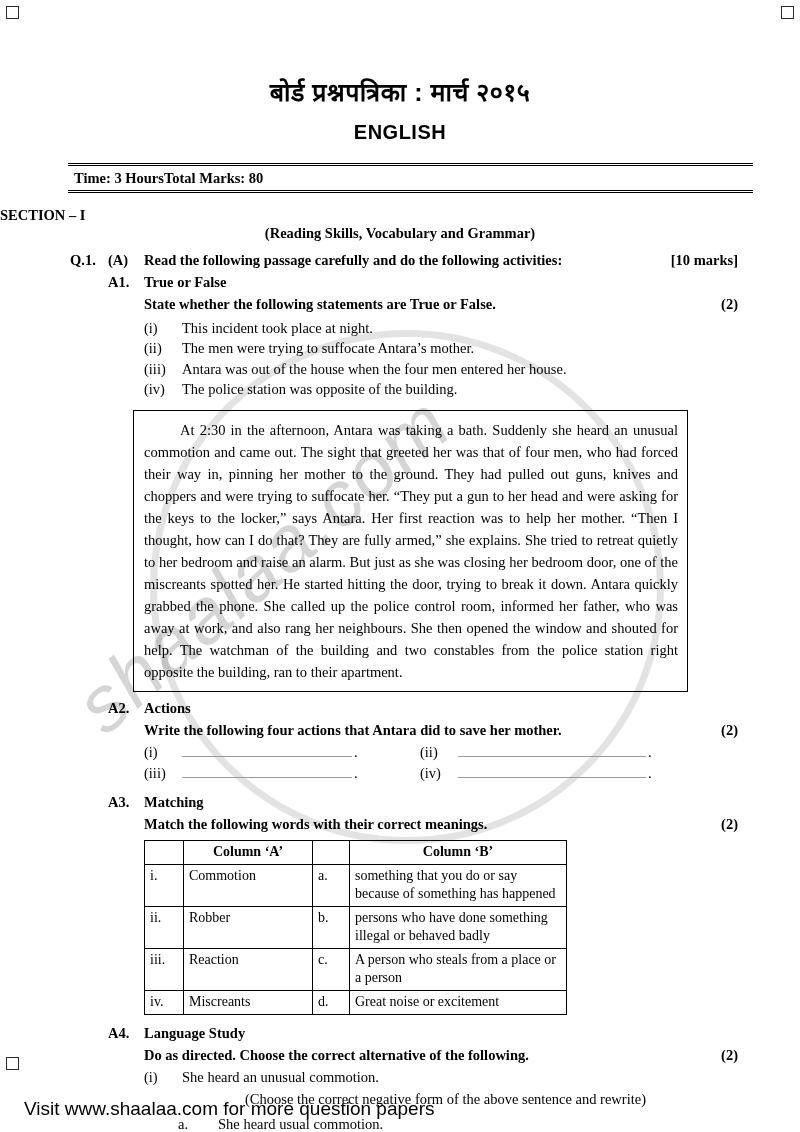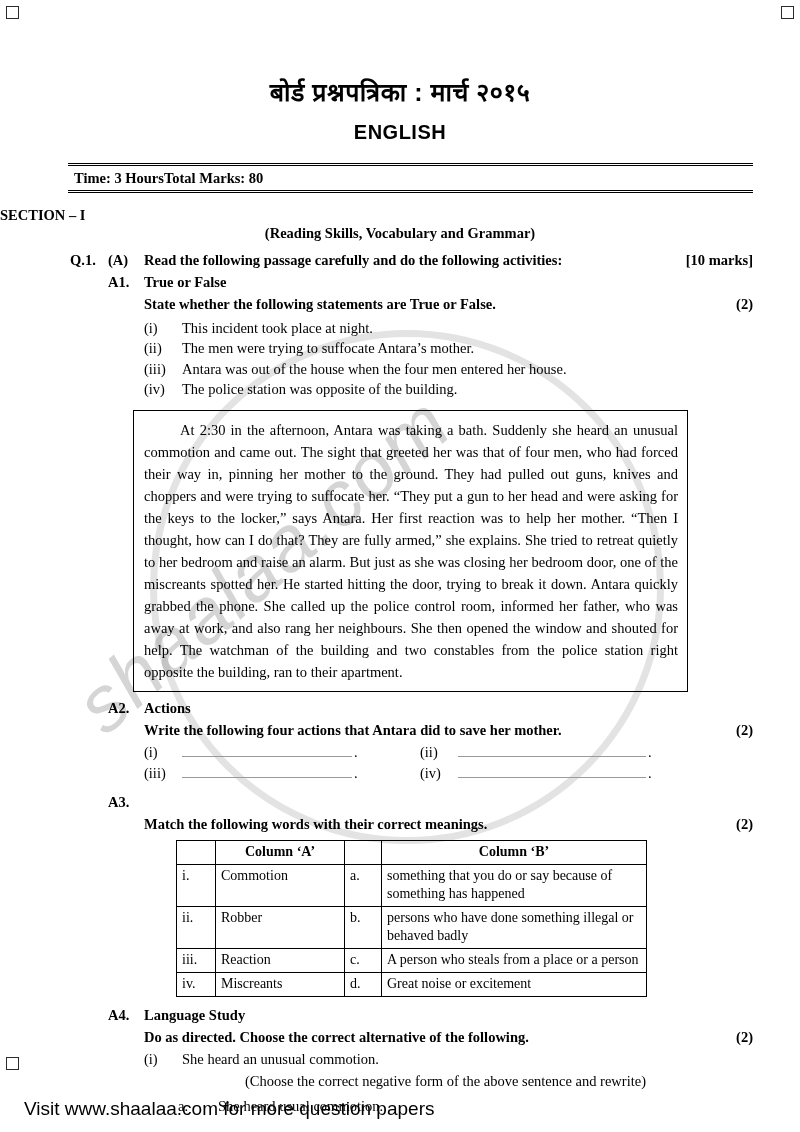--- a/index.html
+++ b/index.html
@@ -119,21 +119,21 @@
     display: flex;
     align-items: center;
     font-size: 14.5px;
     line-height: 1.38;
   }
   .col-q   { width: 38px; flex: none; padding-left: 70px; font-weight: bold; }
   .col-a   { width: 36px; flex: none; font-weight: bold; }
   .col-txt { flex: 1 1 auto; }
   .marks {
     position: absolute;
-    right: 47px;
+    right: 62px;
     top: 0;
     font-weight: bold;
     white-space: nowrap;
   }
   .bold { font-weight: bold; }
 
   
   .item-row {
     display: flex;
     font-size: 14.5px;
@@ -187,24 +187,23 @@
     border-bottom: 1.4px solid #9a9a9a;
     height: 12px;
   }
   .rule-short { width: 170px; }
   .dot-after { margin-left: 2px; }
 
   
   .match-wrap { padding-left: 144px; margin-top: 6px; }
   table.match {
     border-collapse: collapse;
-    width: 471px;
+    width: 423px;
     font-size: 14px;
     line-height: 1.28;
-    margin-left: 32px;
   }
   table.match td, table.match th {
     border: 1.2px solid #000;
     padding: 2px 5px 3px 5px;
     vertical-align: top;
     text-align: left;
   }
   table.match th { text-align: center; font-weight: bold; }
   td.num-cell { width: 28px; text-align: center; }
   td.wordA    { width: 118px; }
@@ -339,20 +338,21 @@
           <span class="blank-label">(iv)</span>
           <span class="rule"></span>
           <span class="dot-after">.</span>
         </span>
       </div>
     </div>
 
     <div class="qrow mt8">
       <span class="col-q"></span>
       <span class="col-a">A3.</span>
+      <span class="col-txt bold">Matching</span>
     </div>
     <div class="qrow mt2">
       <span class="col-q"></span>
       <span class="col-a"></span>
       <span class="col-txt bold">Match the following words with their correct meanings.</span>
       <span class="marks">(2)</span>
     </div>
 
     <div class="match-wrap">
       <table class="match">

